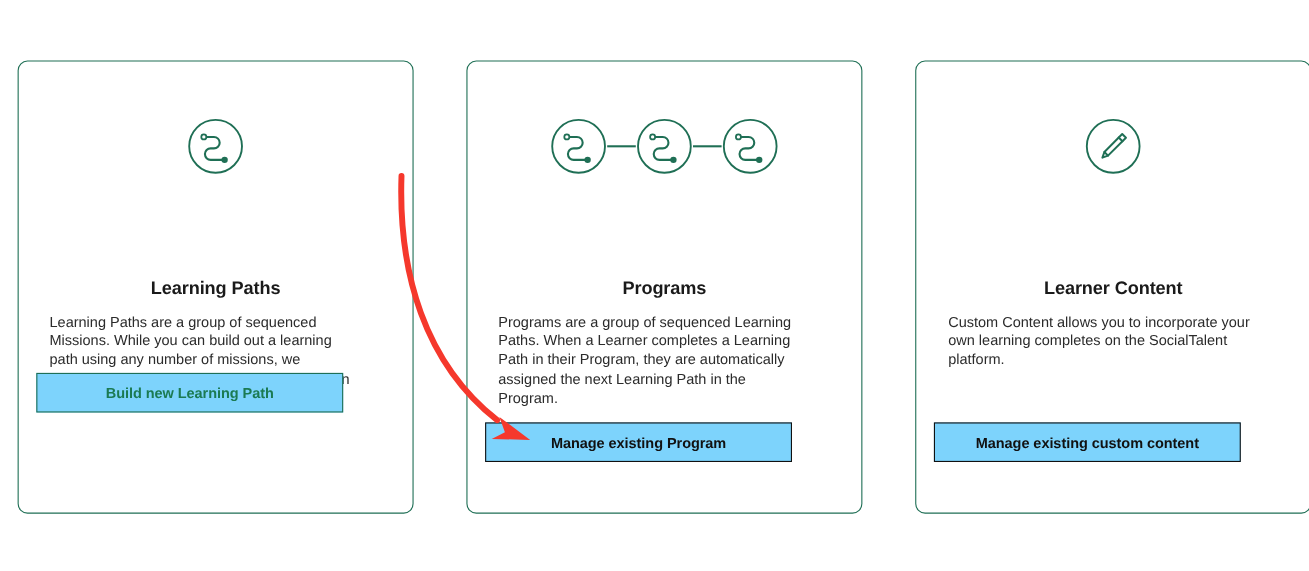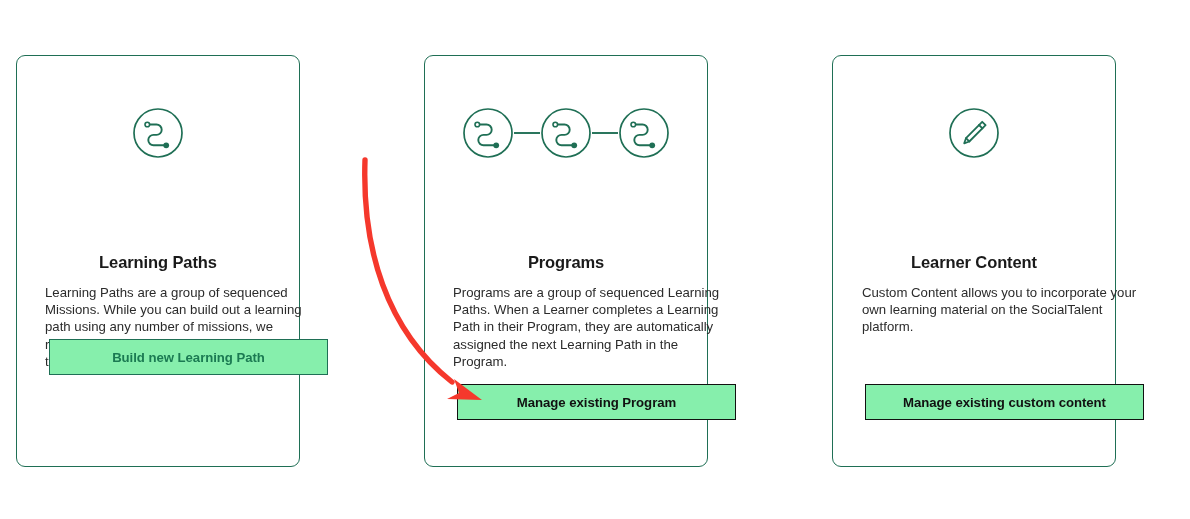--- a/index.html
+++ b/index.html
@@ -17,21 +17,21 @@
     width: 1190px;
     height: 519px;
     background: #ffffff;
     overflow: hidden;
   }
 
   
   .card {
     position: absolute;
     top: 55px;
-    width: 284px;
+    width: 360px;
     height: 412px;
     background: #ffffff;
     border: 1.6px solid #1f6f55;
     border-radius: 9px;
   }
   #card-learning-paths { left: 16px; }
   #card-programs       { left: 424px; }
   #card-custom-content { left: 832px; }
 
   
@@ -69,27 +69,27 @@
     font-size: 13.2px;
     line-height: 17.2px;
     color: #2b2b2b;
     text-align: left;
   }
   #card-custom-content .card-body { left: 29px; width: 282px; }
 
   
   .btn {
     position: absolute;
-    left: 32px;
+    left: 16px;
     width: 279px;
     height: 36px;
     display: flex;
     align-items: center;
     justify-content: center;
-    background: #86efac;
+    background: #7dd3fc;
     font-size: 13.2px;
     font-weight: bold;
     letter-spacing: -0.05px;
     cursor: pointer;
     user-select: none;
   }
   .btn-primary {
     top: 283px;
     border: 1.2px solid #1f6f55;
     color: #1b7a52;
@@ -175,21 +175,21 @@
         <circle cx="26" cy="26" r="24" fill="none" stroke="#1f6f55" stroke-width="1.7"></circle>
         <g stroke="#1f6f55" stroke-width="1.8" fill="none" stroke-linejoin="round" stroke-linecap="round">
           <path d="M34.2 14.8 L37.6 18.2 L21.3 34.5 L16.2 36.3 L18.0 31.2 Z"></path>
           <line x1="31.0" y1="18.0" x2="34.4" y2="21.4"></line>
           <line x1="18.0" y1="31.2" x2="21.3" y2="34.5"></line>
         </g>
       </svg>
     </div>
 
     <div class="card-title">Learner Content</div>
-    <div class="card-body">Custom Content allows you to incorporate your own learning material on the SocialTalent platform.</div>
+    <div class="card-body">Custom Content allows you to incorporate your own learning completes on the SocialTalent platform.</div>
 
     <div class="btn btn-secondary">Manage existing custom content</div>
   </div>
 
   <svg id="annotation-arrow" aria-hidden="true">
     <path d="M365,160 C362,248 386,330 452,382" fill="none" stroke="#f5382c" stroke-width="5.4" stroke-linecap="round"></path>
     <path d="M482,400 L454,379 L459,393 L447,399 Z" fill="#f5382c"></path>
   </svg>
 
 </div>

